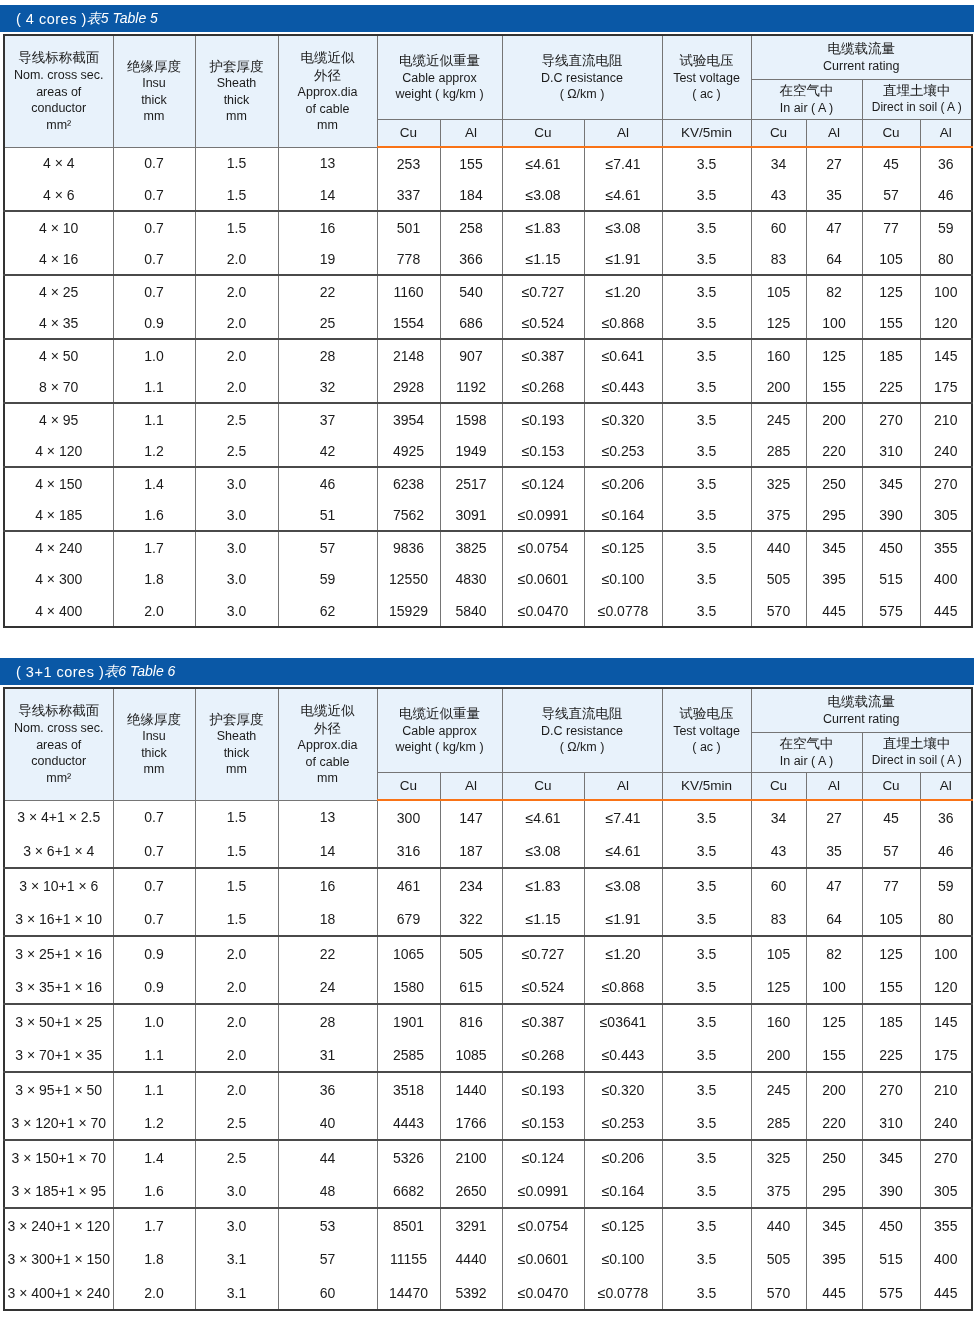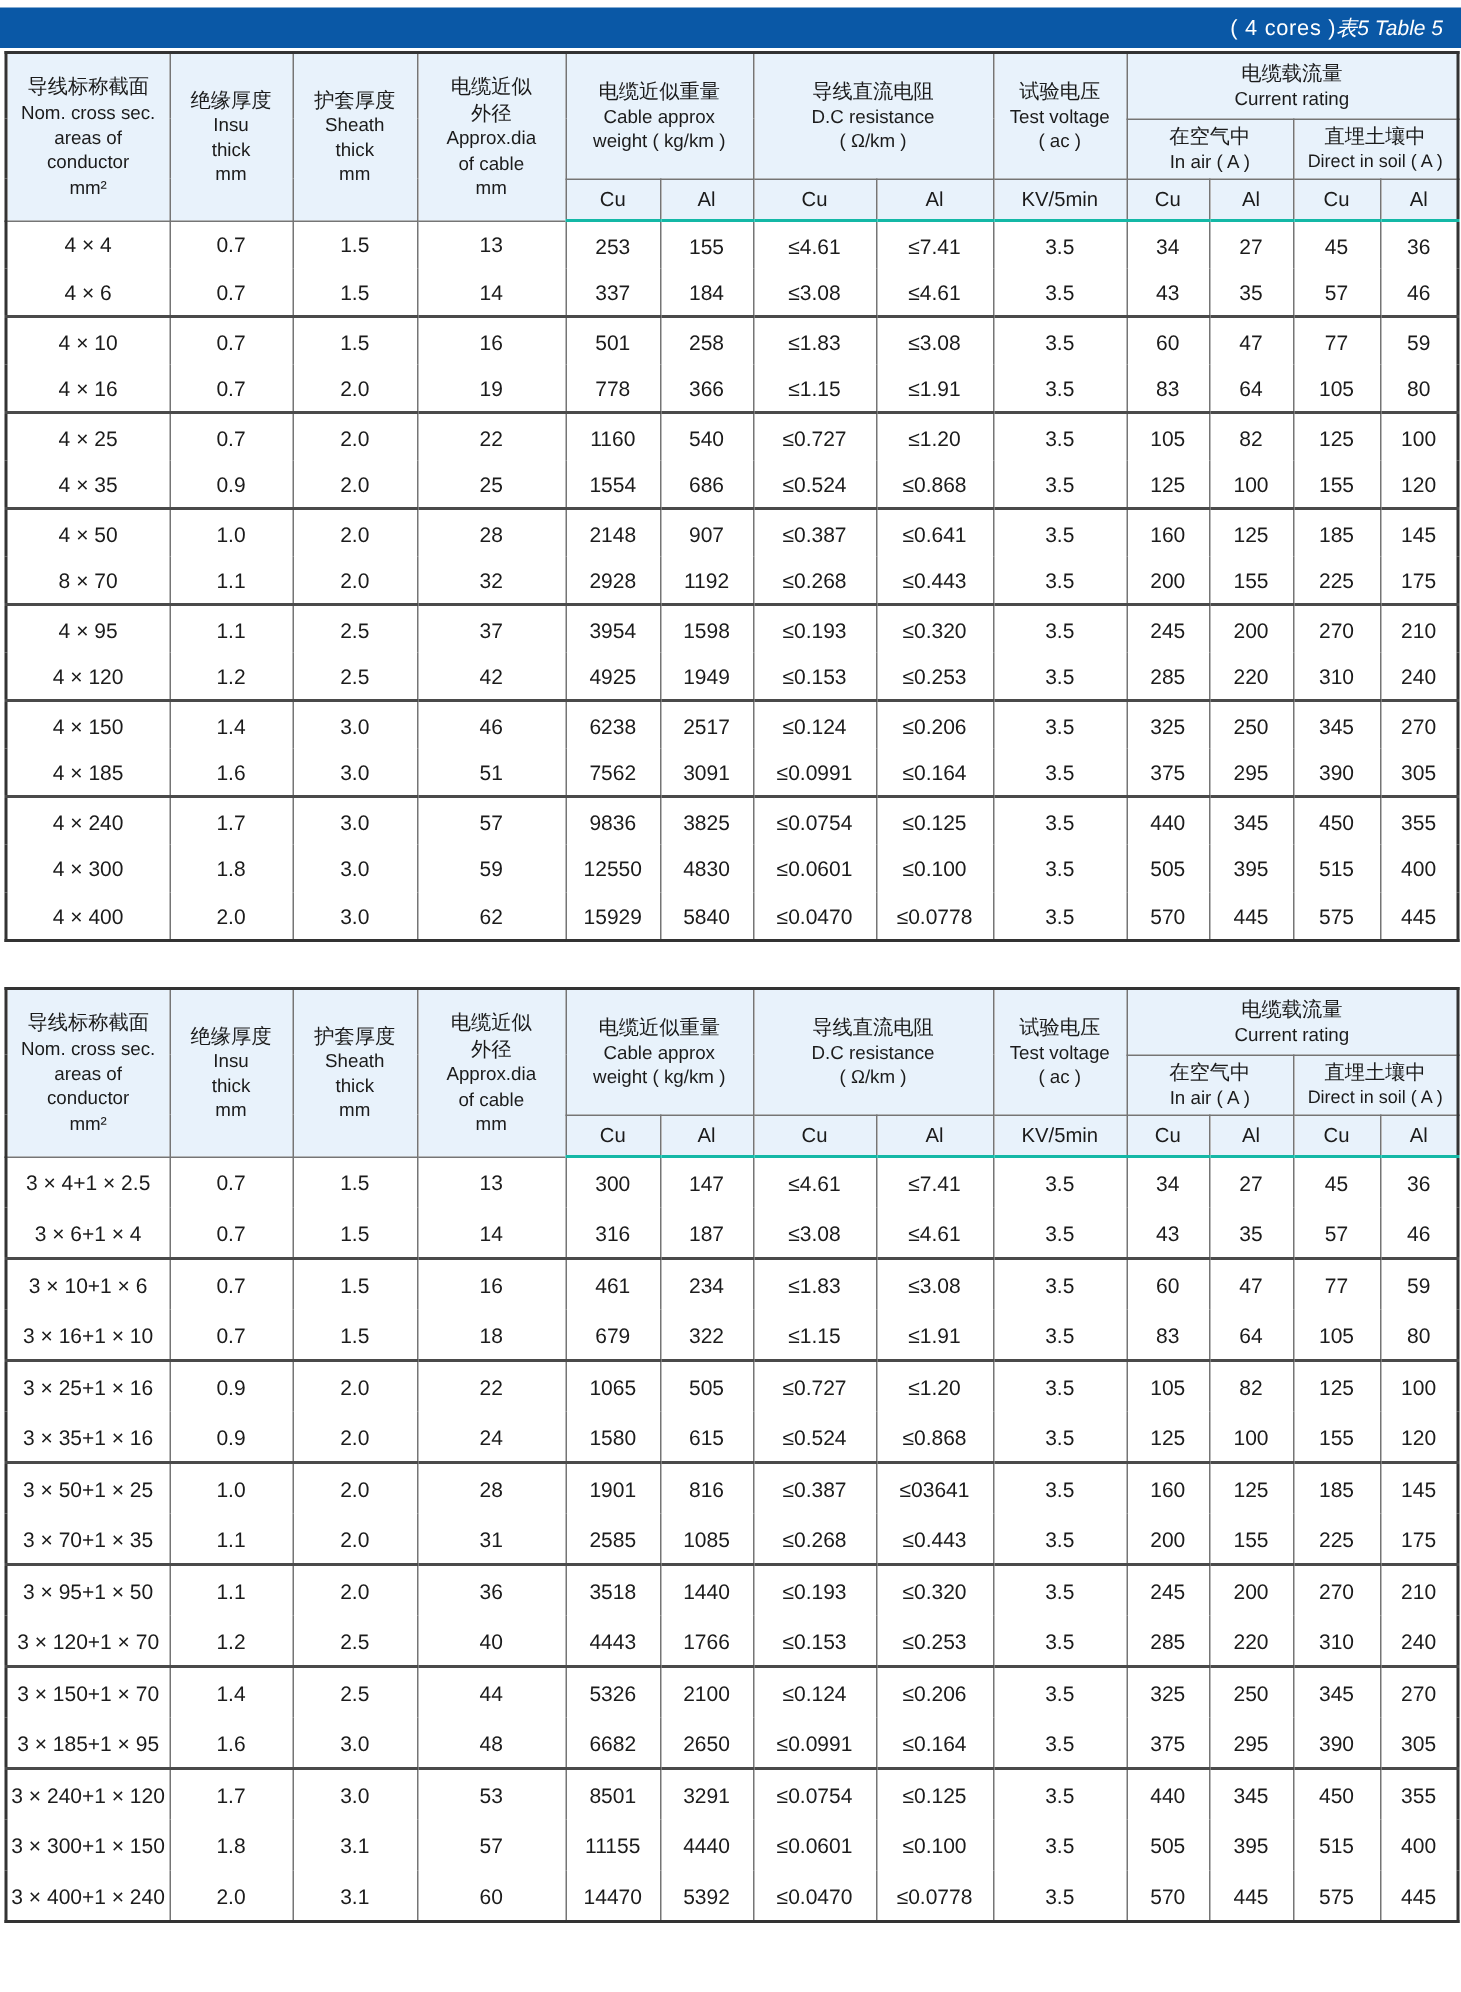--- a/index.html
+++ b/index.html
@@ -11,21 +11,21 @@
   .page { padding-top:5px; }
   .section { }
   .section + .section { margin-top:30px; }
 
   .titlebar {
     height:27px;
     background:#0a58a6;
     color:#ffffff;
     display:flex;
     align-items:center;
-    justify-content:flex-end;
+    justify-content:flex-start;
     padding:0 12px 0 16px;
     font-size:14.5px;
   }
   .titlebar .tl { letter-spacing:0.5px; }
   .titlebar .tr { font-size:14px;font-style:italic; }
 
   table.spec {
     border-collapse:collapse;
     table-layout:fixed;
     width:968px;
@@ -40,21 +40,21 @@
   }
   .spec thead th {
     background:#e8f2fb;
     font-weight:normal;
     border:1px solid #757575;
     line-height:1.32;
   }
   .spec thead tr.h-a { height:44px; }
   .spec thead tr.h-b { height:40px; }
   .spec thead tr.h-c { height:28px; }
-  .spec thead tr.h-c th { border-bottom:2px solid #14b8a6; font-size:13.5px; }
+  .spec thead tr.h-c th { border-bottom:2px solid #f97316; font-size:13.5px; }
   .zh { font-size:13.5px; }
   .en { font-size:12.5px; }
   .en-tight { font-size:12px; white-space:nowrap; }
 
   .spec tbody td {
     background:#ffffff;
     font-size:14px;
     border-left:1px solid #757575;
     border-right:1px solid #757575;
     border-top:none;
@@ -385,20 +385,24 @@
             <td>570</td>
             <td>445</td>
             <td>575</td>
             <td>445</td>
           </tr>
         </tbody>
     </table>
   </div>
 
   <div class="section">
+    <div class="titlebar">
+      <span class="tl">( 3+1 cores )</span>
+      <span class="tr">表6 Table 6</span>
+    </div>
     <table class="spec t6">
       <colgroup>
         <col style="width:109px">
           <col style="width:82px">
           <col style="width:83px">
           <col style="width:99px">
         <col style="width:63px">
           <col style="width:62px">
           <col style="width:82px">
           <col style="width:78px">

